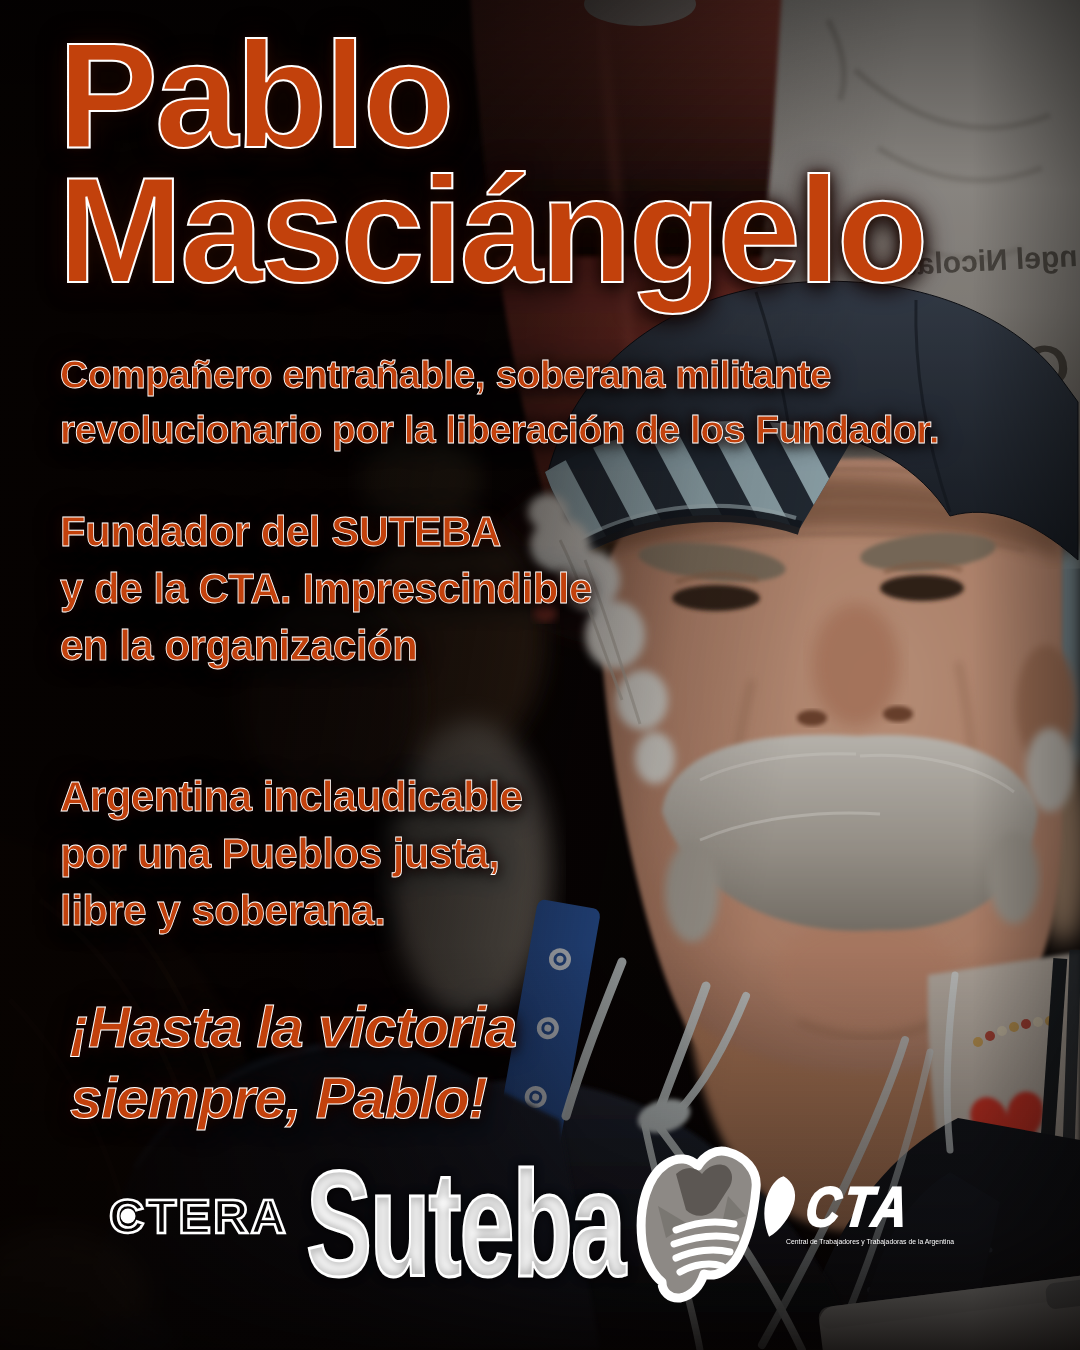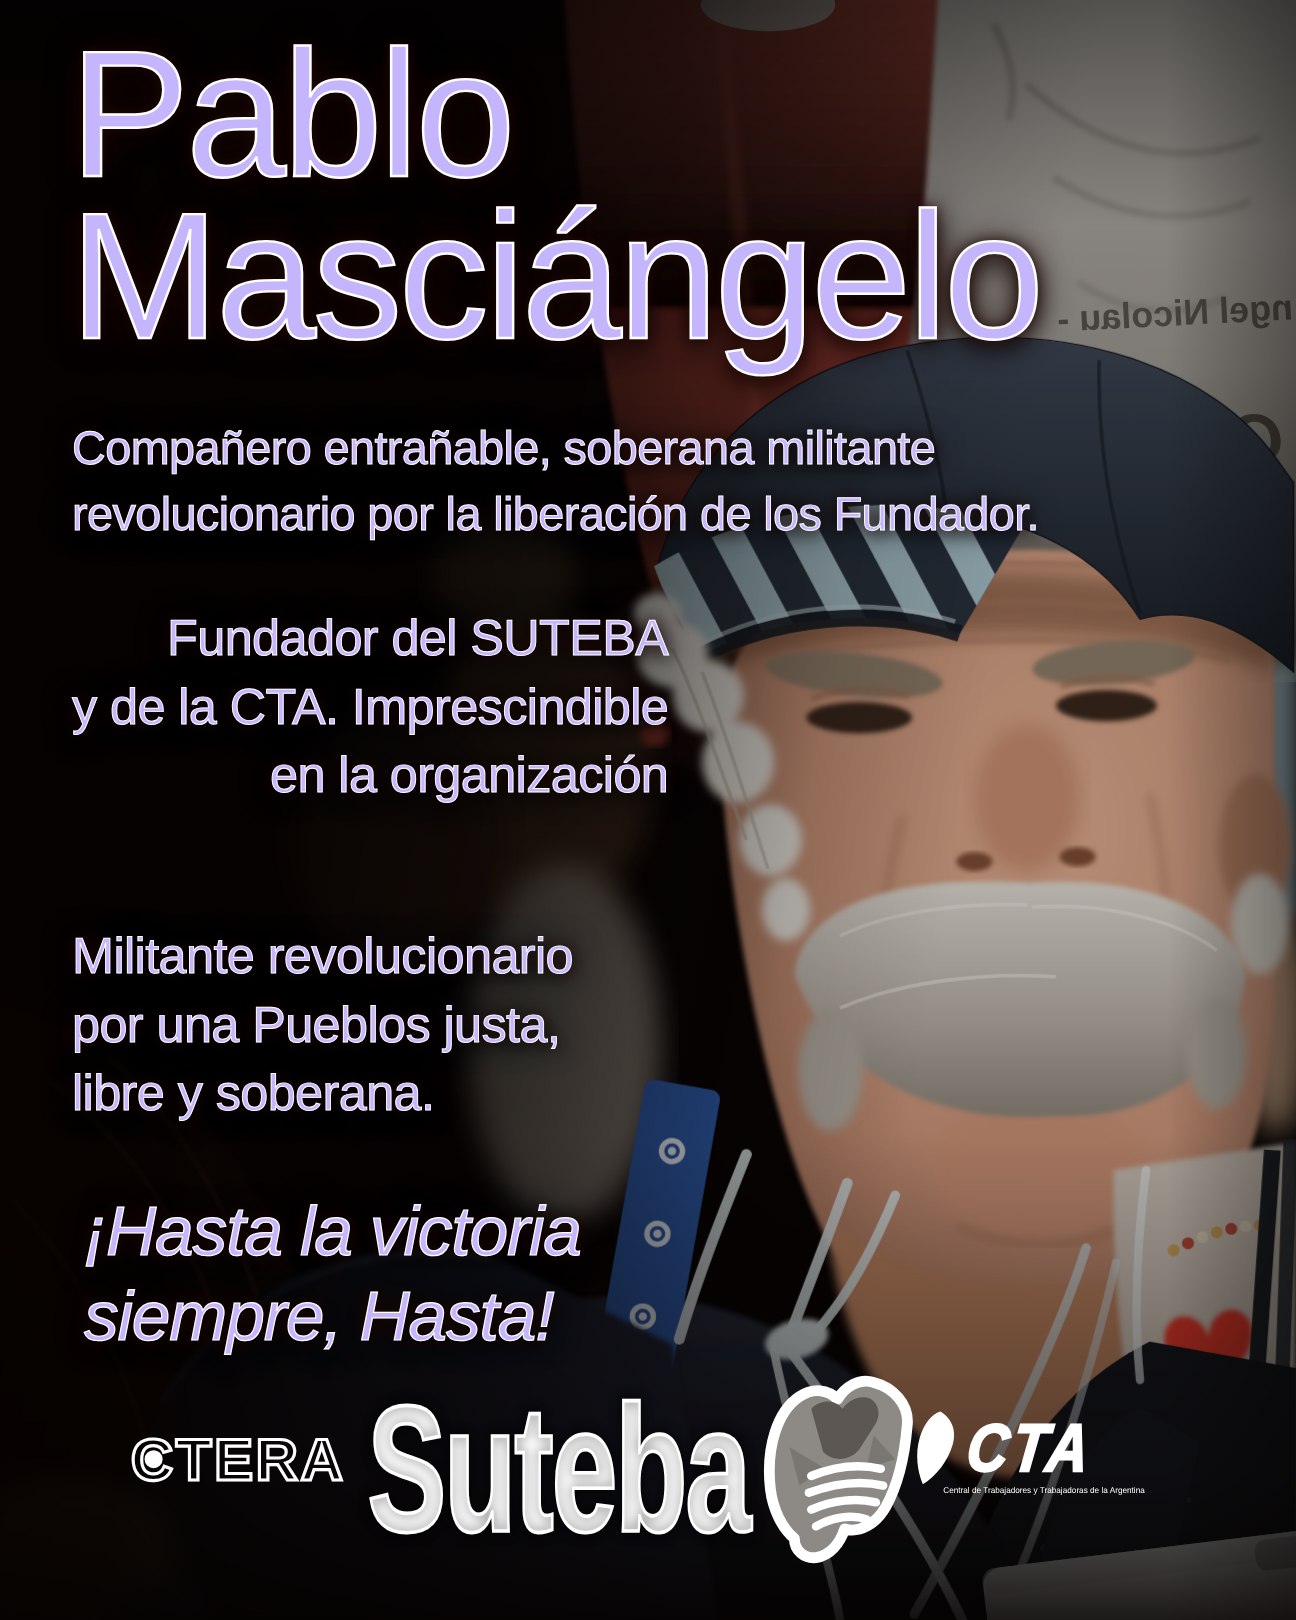--- a/index.html
+++ b/index.html
@@ -11,29 +11,29 @@
   #poster svg.photo{position:absolute;left:0;top:0;}
   .ov{position:absolute;left:0;top:0;width:100%;height:100%;pointer-events:none;}
   .ov-all{background:rgba(8,3,1,0.18);}
   .ov-left{background:linear-gradient(100deg,
       rgba(6,2,1,0.97) 0%, rgba(6,2,1,0.90) 24%,
       rgba(6,2,1,0.55) 44%, rgba(6,2,1,0.12) 60%, rgba(0,0,0,0) 70%);}
   .ov-top{background:linear-gradient(to bottom, rgba(0,0,0,0.45), rgba(0,0,0,0) 14%);}
   .ov-bottom{background:linear-gradient(to top, rgba(5,2,1,0.88), rgba(5,2,1,0.45) 9%, rgba(0,0,0,0) 30%);}
   .ov-right{background:linear-gradient(to left, rgba(0,0,0,0.35), rgba(0,0,0,0) 10%);}
 
-  .t{position:absolute;color:#c4b5fd;font-weight:400;white-space:nowrap;}
+  .t{position:absolute;color:#c2410c;font-weight:700;white-space:nowrap;}
   .halo{text-shadow:0 0 12px rgba(30,8,2,0.95), 0 0 26px rgba(30,8,2,0.85), 0 4px 14px rgba(0,0,0,0.9);}
   .title{
     left:58px;top:28px;font-size:150px;line-height:0.9;letter-spacing:-3px;
     -webkit-text-stroke:2px #fff;
     text-shadow:0 0 10px rgba(35,10,2,0.95), 0 0 28px rgba(35,10,2,0.9), 0 6px 20px rgba(0,0,0,0.95);
   }
   .intro{left:60px;top:348px;font-size:39px;line-height:1.4;letter-spacing:-0.5px;-webkit-text-stroke:0.8px #fff;}
-  .founder{left:60px;top:503px;font-size:42px;line-height:1.36;letter-spacing:-0.5px;text-align:right;-webkit-text-stroke:0.8px #fff;}
+  .founder{left:60px;top:503px;font-size:42px;line-height:1.36;letter-spacing:-0.5px;-webkit-text-stroke:0.8px #fff;}
   .militancy{left:60px;top:768px;font-size:42px;line-height:1.36;letter-spacing:-0.5px;-webkit-text-stroke:0.8px #fff;}
   .farewell{left:70px;top:992px;font-size:58px;line-height:1.22;font-style:italic;letter-spacing:-1px;-webkit-text-stroke:1px #fff;}
   .logo-svg{position:absolute;overflow:visible;}
 </style>
 </head>
 <body>
 
 <div id="poster">
 
   <svg class="photo" width="1080" height="1350" viewBox="0 0 1080 1350" aria-hidden="true">
@@ -310,28 +310,28 @@
     <div>revolucionario por la liberación de los Fundador.</div>
   </div>
 
   <div class="t founder halo">
     <div>Fundador del SUTEBA</div>
     <div>y de la CTA. Imprescindible</div>
     <div>en la organización</div>
   </div>
 
   <div class="t militancy halo">
-    <div>Militante revolucionario</div>
+    <div>Argentina inclaudicable</div>
     <div>por una Pueblos justa,</div>
     <div>libre y soberana.</div>
   </div>
 
   <div class="t farewell halo">
     <div>¡Hasta la victoria</div>
-    <div>siempre, Hasta!</div>
+    <div>siempre, Pablo!</div>
   </div>
 
   <svg class="logo-svg" style="left:106px;top:1188px;" width="210" height="60" viewBox="0 0 210 60">
     <text x="3" y="45" font-family="Liberation Sans, sans-serif" font-size="49" font-weight="700" letter-spacing="2" fill="none" stroke="#ffffff" stroke-width="2.6">CTERA</text>
     <circle cx="22" cy="28" r="7.5" fill="#ffffff"></circle>
   </svg>
 
   <svg class="logo-svg" style="left:300px;top:1138px;" width="480" height="180" viewBox="0 0 480 180">
     <g transform="translate(6,138)">
       <text transform="scale(0.66,1)" font-family="Liberation Sans, sans-serif" font-size="150" font-weight="700" letter-spacing="-3" fill="#ffffff" stroke="#ffffff" stroke-width="3" style="text-shadow:0 0 10px rgba(0,0,0,0.8)">Suteba</text>

